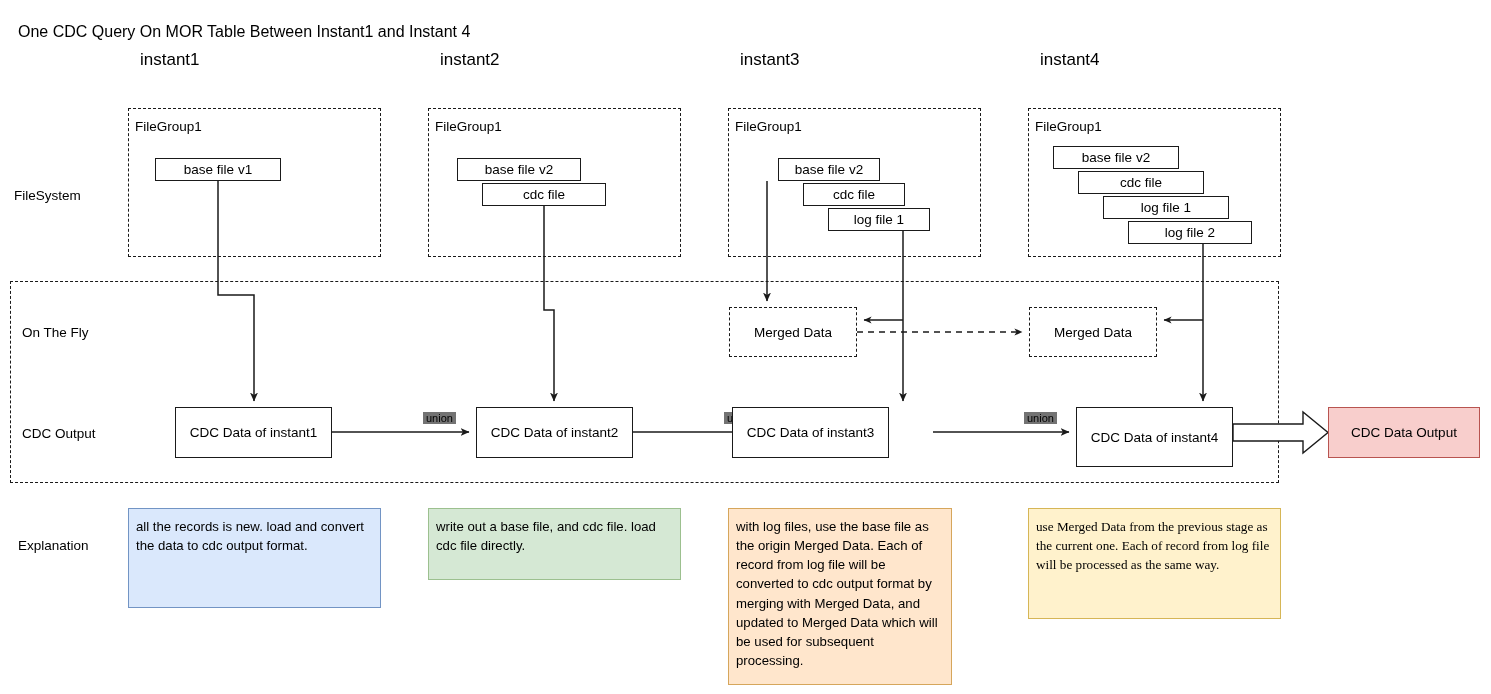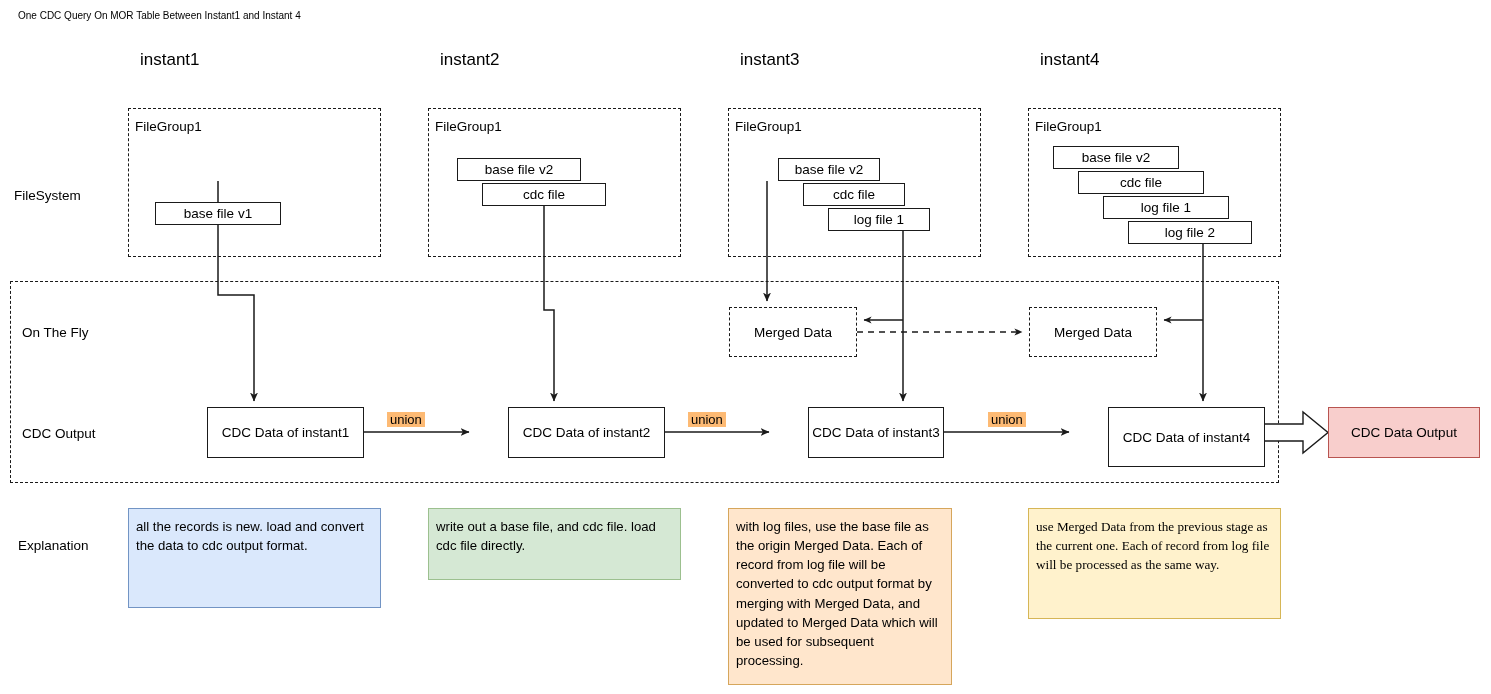--- a/index.html
+++ b/index.html
@@ -1,34 +1,34 @@
 <!DOCTYPE html>
 <html><head>
 <meta charset="utf-8">
 <style>
   html,body{margin:0;padding:0;background:#ffffff;}
   body{font-family:"Liberation Sans","DejaVu Sans",sans-serif;color:#000;}
   #canvas{position:relative;width:1491px;height:694px;overflow:hidden;background:#fff;}
   .abs{position:absolute;box-sizing:border-box;}
   .txt{position:absolute;font-size:13.5px;line-height:1.35;color:#000;white-space:pre;}
-  .title{font-size:10px;}
+  .title{font-size:16px;margin-top:12px;}
   .rowlabel{font-size:13.5px;}
   .instlabel{font-size:17px;}
   
   .dashgroup{border:1.6px dashed #1a1a1a;background:transparent;}
   .dashbox{border:1.6px dashed #1a1a1a;background:#ffffff;display:flex;align-items:center;justify-content:center;font-size:13.5px;}
   .filebox{border:1.3px solid #1a1a1a;background:#ffffff;display:flex;align-items:center;justify-content:center;font-size:13.5px;z-index:5;}
-  .cdcbox{border:1.3px solid #1a1a1a;background:#ffffff;display:flex;align-items:center;justify-content:center;font-size:13.5px;z-index:6;margin-left:32px;}
+  .cdcbox{border:1.3px solid #1a1a1a;background:#ffffff;display:flex;align-items:center;justify-content:center;font-size:13.5px;z-index:6;}
   .outbox{border:1.3px solid #b85450;background:#f8cecc;display:flex;align-items:center;justify-content:center;font-size:13.5px;z-index:6;}
   .expbox{font-size:13.2px;line-height:1.45;padding:8px 8px 8px 7px;box-sizing:border-box;}
   .exp-blue{background:#dae8fc;border:1.2px solid #7294c4;}
   .exp-green{background:#d5e8d4;border:1.2px solid #9cc08f;}
   .exp-orange{background:#ffe6cc;border:1.2px solid #d6a65b;}
   .exp-yellow{background:#fff2cc;border:1.2px solid #d6b656;font-family:Liberation Serif, serif;}
-  .unionlbl{position:absolute;font-size:13px;background:#fdba74;padding:0 3px;}
+  .unionlbl{position:absolute;font-size:11px;background:#737373;padding:0 3px;margin-left:36px;}
   svg.overlay{position:absolute;left:0;top:0;width:1491px;height:694px;pointer-events:none;z-index:4;}
 </style>
 </head>
 <body>
 
 <div id="canvas">
 
   <div class="txt title" style="left:18px;top:9px;">One CDC Query On MOR Table Between Instant1 and Instant 4</div>
 
   <div class="txt instlabel" style="left:140px;top:49px;">instant1</div>
@@ -49,40 +49,40 @@
   <div class="abs dashgroup" style="left:428px;top:108px;width:253px;height:149px;">
     <div class="txt" style="left:6px;top:9px;">FileGroup1</div>
   </div>
   <div class="abs dashgroup" style="left:728px;top:108px;width:253px;height:149px;">
     <div class="txt" style="left:6px;top:9px;">FileGroup1</div>
   </div>
   <div class="abs dashgroup" style="left:1028px;top:108px;width:253px;height:149px;">
     <div class="txt" style="left:6px;top:9px;">FileGroup1</div>
   </div>
 
-  <div class="abs filebox" style="left:155px;top:158px;width:126px;height:23px;margin-top:44px;">base file v1</div>
+  <div class="abs filebox" style="left:155px;top:158px;width:126px;height:23px;">base file v1</div>
 
   <div class="abs filebox" style="left:457px;top:158px;width:124px;height:23px;">base file v2</div>
   <div class="abs filebox" style="left:482px;top:183px;width:124px;height:23px;">cdc file</div>
 
   <div class="abs filebox" style="left:778px;top:158px;width:102px;height:23px;">base file v2</div>
   <div class="abs filebox" style="left:803px;top:183px;width:102px;height:23px;">cdc file</div>
   <div class="abs filebox" style="left:828px;top:208px;width:102px;height:23px;">log file 1</div>
 
   <div class="abs filebox" style="left:1053px;top:146px;width:126px;height:23px;">base file v2</div>
   <div class="abs filebox" style="left:1078px;top:171px;width:126px;height:23px;">cdc file</div>
   <div class="abs filebox" style="left:1103px;top:196px;width:126px;height:23px;">log file 1</div>
   <div class="abs filebox" style="left:1128px;top:221px;width:124px;height:23px;">log file 2</div>
 
   <div class="abs dashbox" style="left:729px;top:307px;width:128px;height:50px;">Merged Data</div>
   <div class="abs dashbox" style="left:1029px;top:307px;width:128px;height:50px;">Merged Data</div>
 
   <div class="abs cdcbox" style="left:175px;top:407px;width:157px;height:51px;">CDC Data of instant1</div>
   <div class="abs cdcbox" style="left:476px;top:407px;width:157px;height:51px;">CDC Data of instant2</div>
-  <div class="abs cdcbox" style="left:776px;top:407px;width:136px;height:51px;">CDC Data of instant3</div>
+  <div class="abs cdcbox" style="left:732px;top:407px;width:157px;height:51px;">CDC Data of instant3</div>
   <div class="abs cdcbox" style="left:1076px;top:407px;width:157px;height:60px;">CDC Data of instant4</div>
 
   <div class="abs outbox" style="left:1328px;top:407px;width:152px;height:51px;">CDC Data Output</div>
 
   <div class="unionlbl" style="left:387px;top:412px;">union</div>
   <div class="unionlbl" style="left:688px;top:412px;">union</div>
   <div class="unionlbl" style="left:988px;top:412px;">union</div>
 
   <div class="abs expbox exp-blue" style="left:128px;top:508px;width:253px;height:100px;">all the records is new.
 

